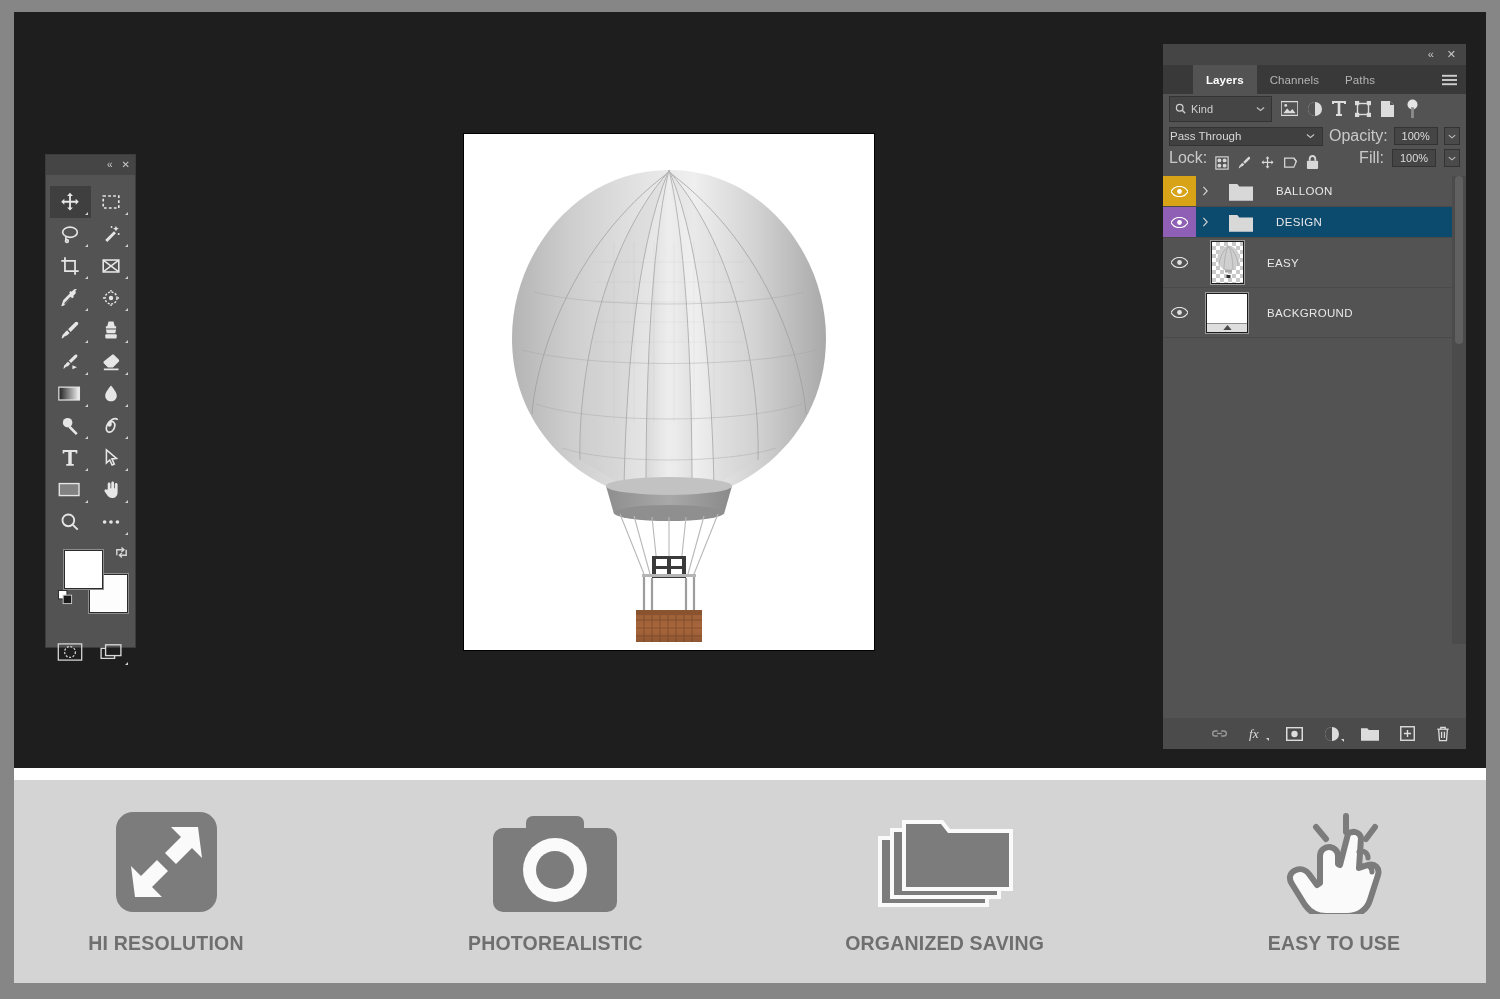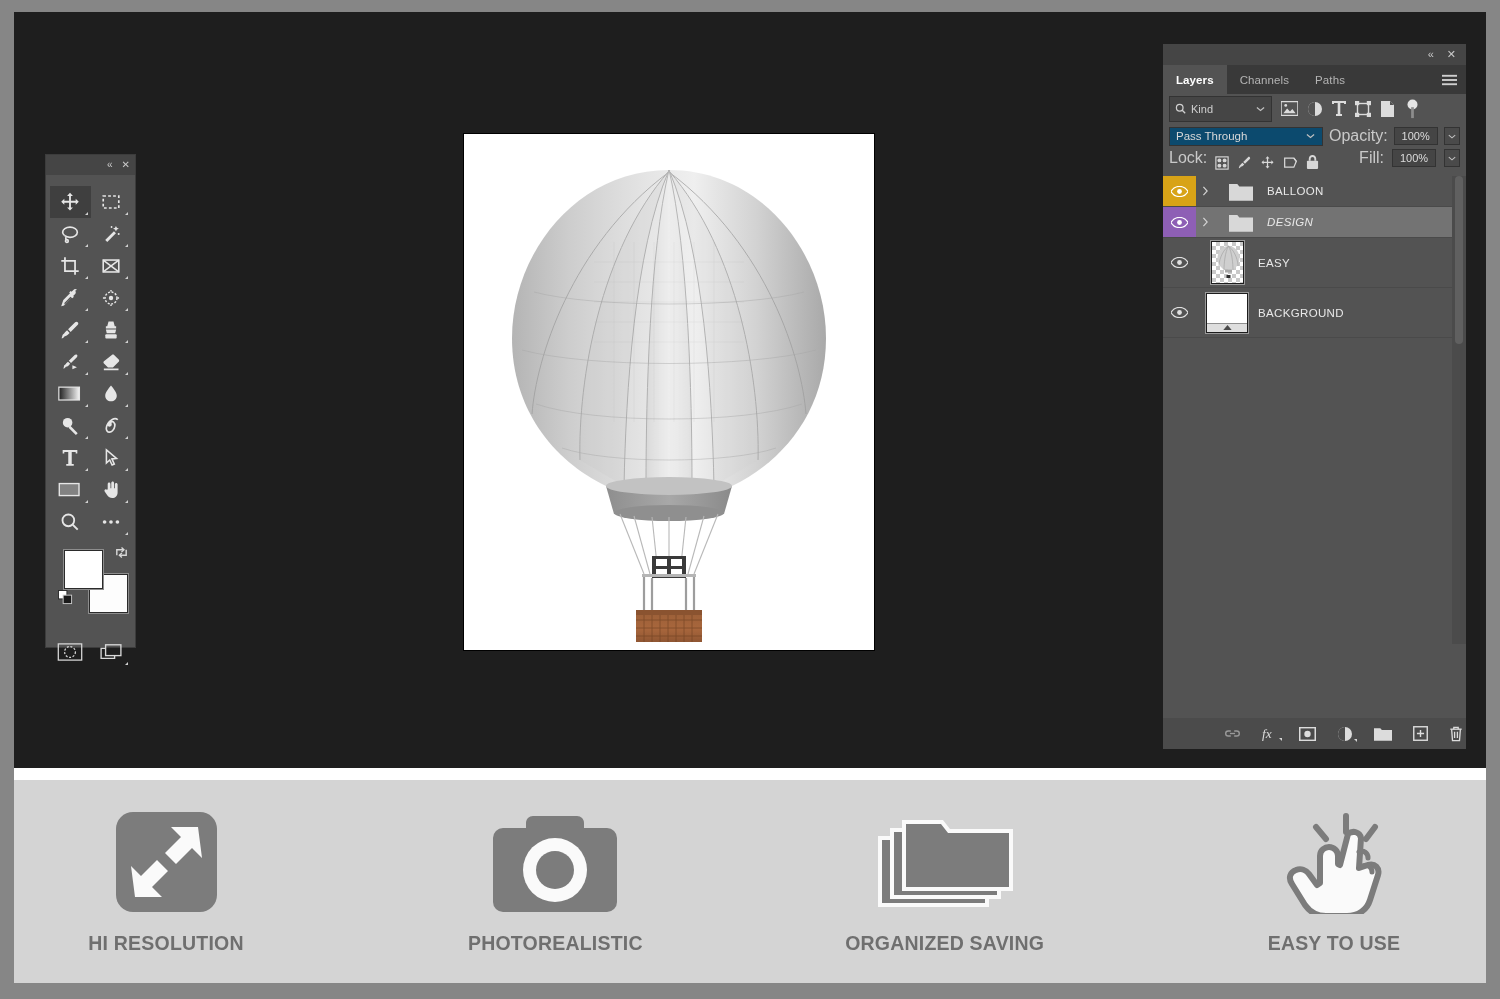--- a/index.html
+++ b/index.html
@@ -166,20 +166,21 @@
     padding:0 13px;
     font-size:11.5px;
     color:#b4b4b4;
     cursor:pointer;
     letter-spacing:.1px;
   }
   .lp-tab.active {
     background:#535353;
     color:#ffffff;
     font-weight:bold;
+    margin-left:30px;
   }
   .lp-menu-btn {
     position:absolute; right:9px; top:50%;
     transform:translateY(-50%);
     cursor:pointer;
   }
 
   
   .lp-filter {
     height:29px;
@@ -208,24 +209,23 @@
   
   .lp-blend {
     height:26px;
     display:flex; align-items:center;
     padding:0 6px; gap:6px;
     background:#535353;
   }
   .blend-select {
     position:relative;
     width:154px; height:19px;
-    background:#0c4a6e;
+    background:#404040;
     border:1px solid #333;
     display:flex; align-items:center;
-    padding-left:6px;
     cursor:pointer;
   }
   .blend-select span { font-size:11.5px; color:#d8d8d8; }
   .lbl { font-size:16px; color:#c9c9c9; }
   .num-box {
     width:44px; height:18px;
     background:#454545;
     border:1px solid #333;
     display:flex; align-items:center; justify-content:center;
     font-size:11px; color:#dcdcdc;
@@ -256,40 +256,41 @@
     overflow:hidden;
   }
   .layer-row {
     position:relative;
     display:flex; align-items:center;
     height:31px;
     border-bottom:1px solid #4a4a4a;
     cursor:pointer;
   }
   .layer-row.tall { height:50px; }
-  .layer-row.selected { background:#737373;font-style:italic; }
+  .layer-row.selected { background:#0c4a6e; }
   .eye-cell {
     width:33px; height:100%;
     display:flex; align-items:center; justify-content:center;
     flex:0 0 33px;
     cursor:pointer;
   }
   .eye-cell.tag-orange { background:#d8a317; }
   .eye-cell.tag-purple { background:#8e5fb5; }
   .disc-cell {
     width:19px; display:flex; align-items:center; justify-content:center;
     flex:0 0 19px; cursor:pointer;
   }
   .thumb-cell {
     width:52px; display:flex; align-items:center; justify-content:center;
     flex:0 0 52px;
   }
   .layer-name {
     font-size:11.5px; color:#e8e8e8;
     letter-spacing:.35px;
+    margin-left:9px;
   }
   .thumb-img {
     width:33px; height:43px;
     border:1px solid #1d1d1d;
     box-shadow:0 0 0 1px #9a9a9a;
     background:#fff;
     position:relative; overflow:hidden;
   }
   .thumb-img.checker {
     background-image:
@@ -317,21 +318,21 @@
     width:8px; height:168px;
     background:#606060; border-radius:4px;
   }
 
   
   .lp-footer {
     position:absolute; left:0; bottom:0;
     width:100%; height:31px;
     background:#4b4b4b;
     display:flex; align-items:center; justify-content:flex-end;
-    gap:21px; padding-right:3px;
+    gap:21px; padding-right:16px;
   }
   .lp-footer .fico { cursor:pointer; display:flex; align-items:center; position:relative;}
   .lp-footer .fico .tri {
     position:absolute; right:-4px; bottom:0;
     width:0;height:0;border-left:3px solid transparent;border-top:3px solid #d4d4d4;
   }
 
   
   #feature-bar .items {
     display:flex;

